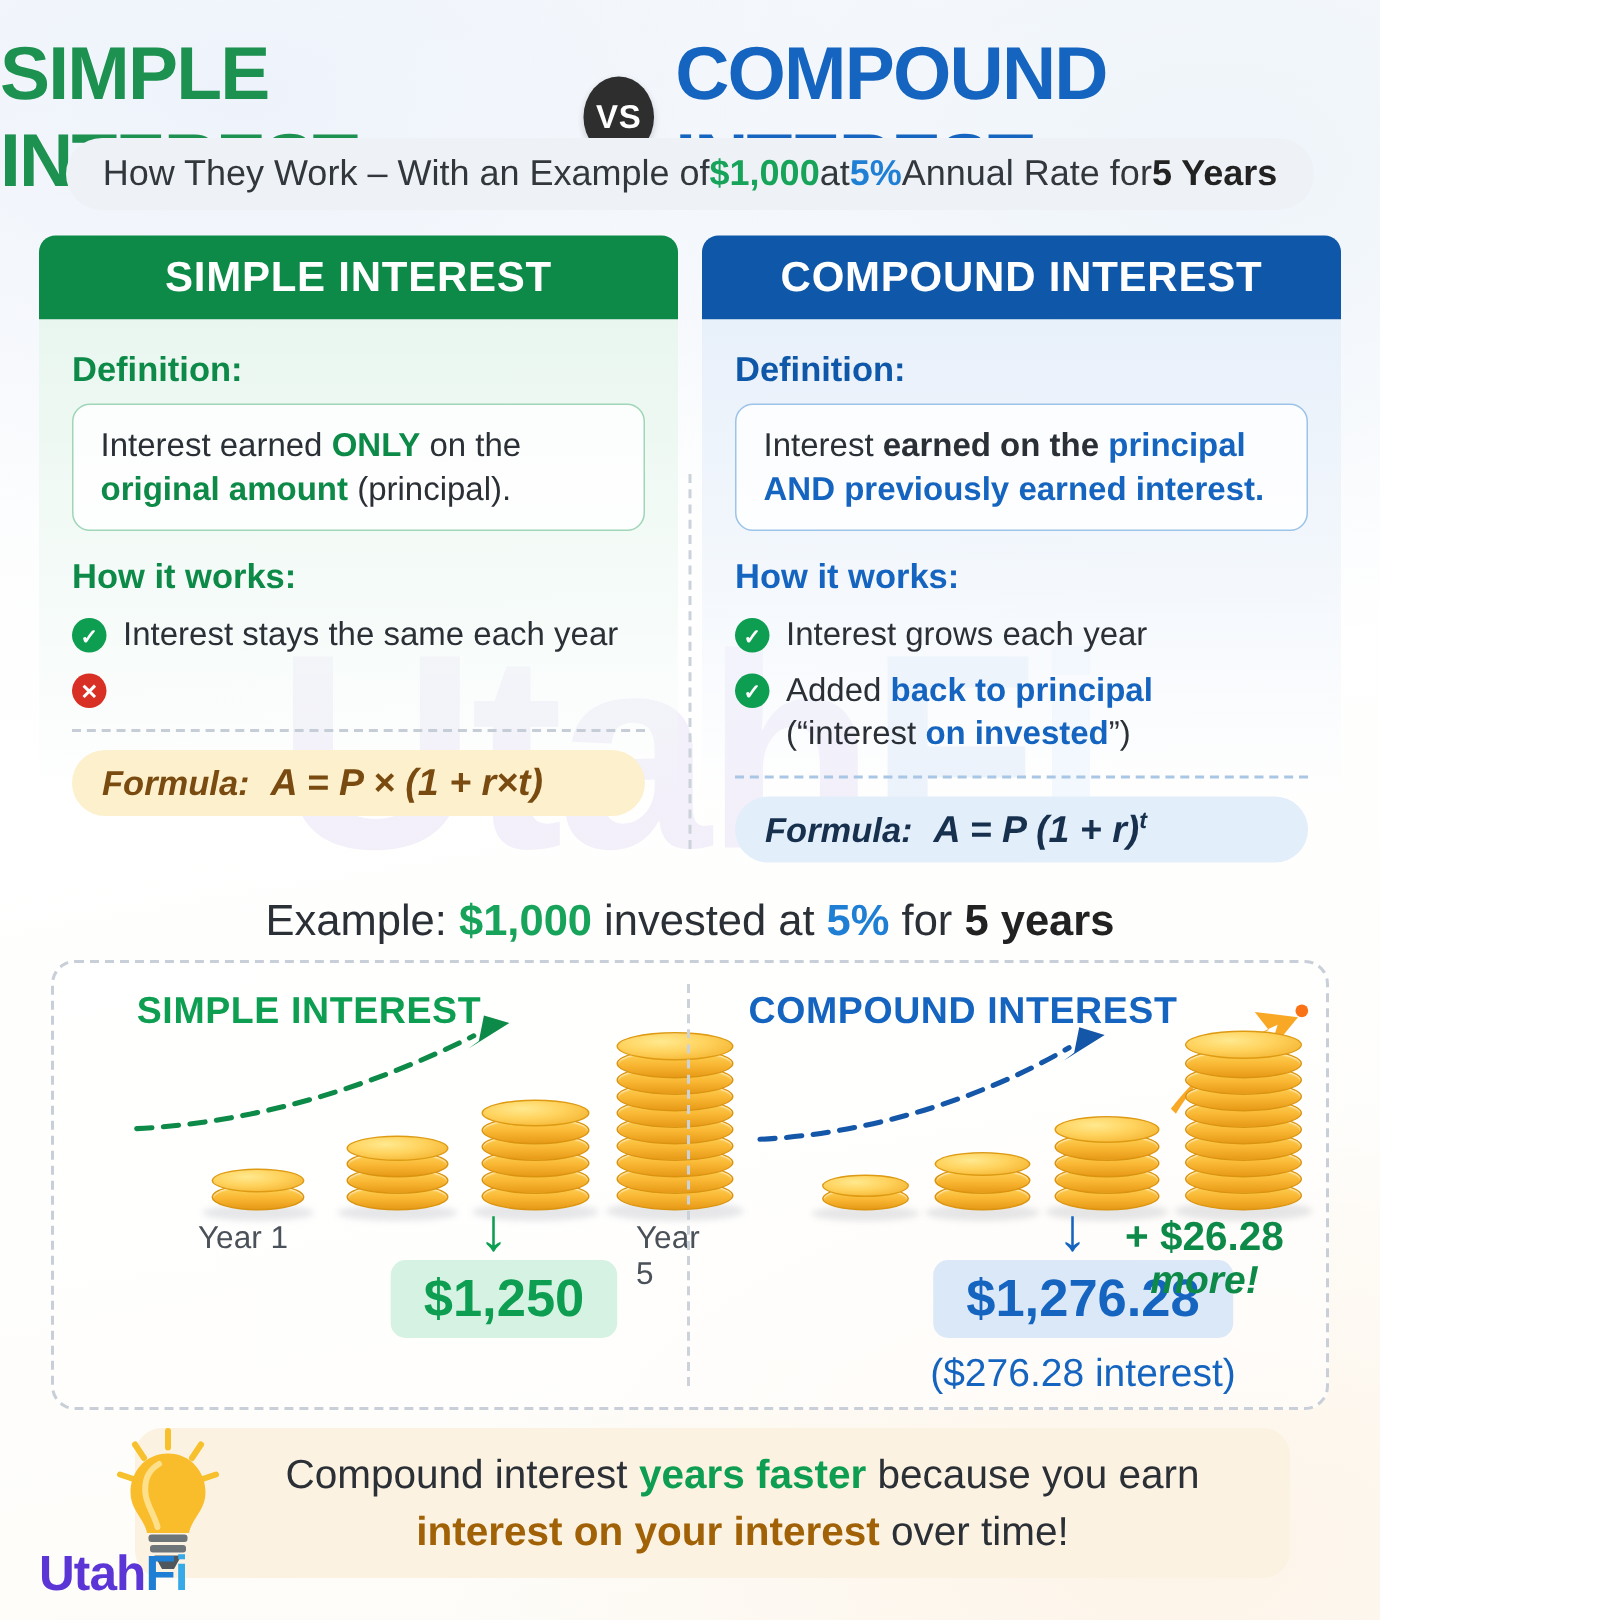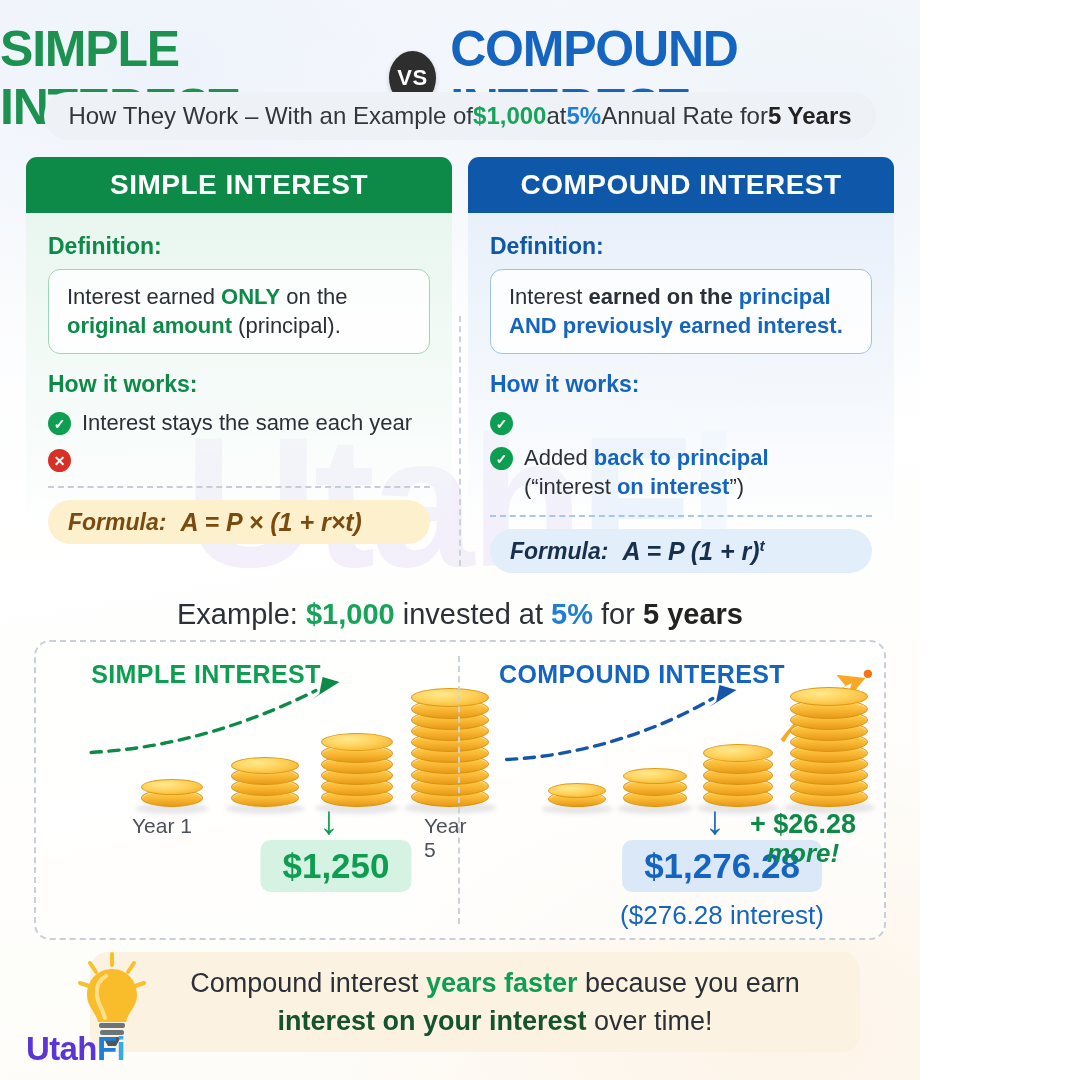--- a/index.html
+++ b/index.html
@@ -268,21 +268,21 @@
   .footer-bar {
     position: absolute; left: 90px; right: 60px; top: 952px;
     height: 100px;
     background: #fcf2e2;
     border-radius: 18px;
     display: flex; align-items: center; justify-content: center;
     text-align: center;
   }
   .footer-text { font-size: 27px; color: #2b3036; line-height: 1.42; padding-left: 40px; }
   .footer-text .g { color: #0d9e52; font-weight: 800; }
-  .footer-text .b { color: #14532d; font-weight: 800; }
+  .footer-text .b { color: #a16207; font-weight: 800; }
 
   .bulb { position: absolute; left: 72px; top: 952px; width: 80px; height: 96px; }
 
   .logo {
     position: absolute; left: 26px; top: 1030px;
     font-size: 33px; font-weight: 800; letter-spacing: -0.6px;
   }
   .logo .u { color: #5b35d5; }
   .logo .f { color: #1f7fd4; }
   .logo .i { color: #36a9e8; }
@@ -342,26 +342,27 @@
       <div class="panel-head">COMPOUND INTEREST</div>
       <div class="panel-body">
         <div class="def-label">Definition:</div>
         <div class="def-box">
           <span>Interest </span><span class="hd">earned on the </span><span class="hb">principal AND previously earned interest.</span>
         </div>
         <div class="how-label">How it works:</div>
         <ul class="bullets">
           <li class="bullet">
             <span class="bmark ok">✓</span>
+            <span>Interest grows each year</span>
           </li>
           <li class="bullet">
             <span class="bmark ok">✓</span>
             <span>
               <span>Added </span><span class="bb">back to principal</span><br>
-              <span>(“interest </span><span class="bbold">on interest</span><span>”)</span>
+              <span>(“interest </span><span class="bbold">on invested</span><span>”)</span>
             </span>
           </li>
         </ul>
         <div class="sep-dash"></div>
         <div class="formula-pill">
           <span class="f-label">Formula:</span>
           <span class="f-expr"><span>A = P (1 + r)</span><sup>t</sup></span>
         </div>
       </div>
     </div>

